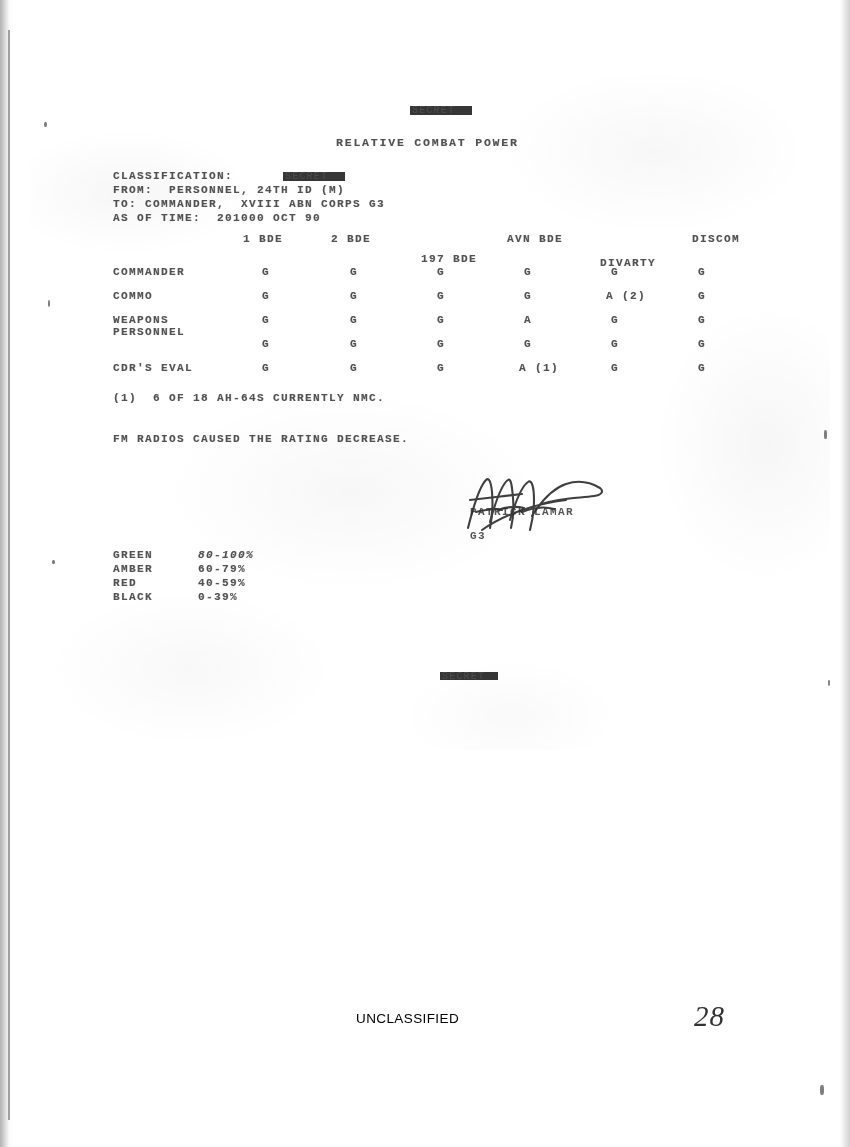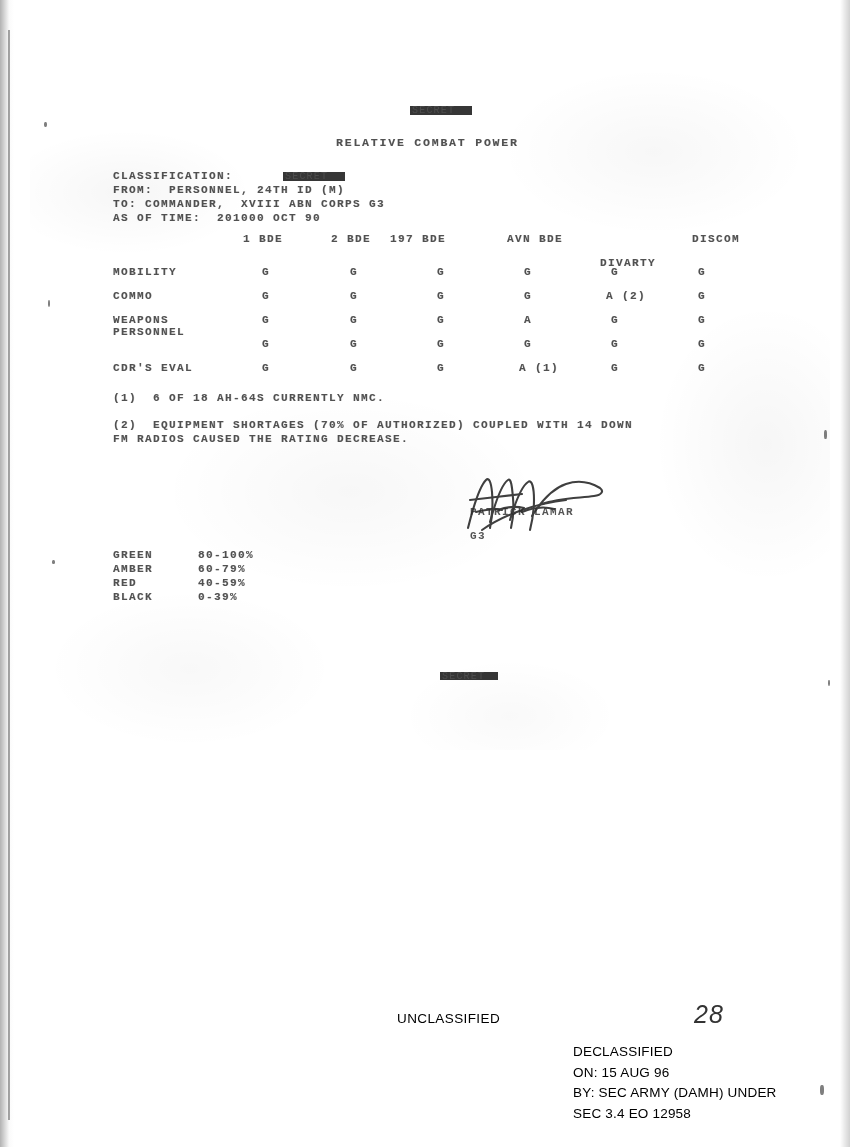--- a/index.html
+++ b/index.html
@@ -161,34 +161,33 @@
     position: absolute;
     font-family: "Liberation Sans", sans-serif;
     font-size: 13.5px;
     color: #000;
     white-space: pre;
   }
   .unclassified {
     left: 356px;
     top: 1011px;
     letter-spacing: 0.4px;
-    margin-left: 41px;
   }
   .declass {
     left: 573px;
     top: 1042px;
     line-height: 20.5px;
     letter-spacing: 0.2px;
   }
   .page-number {
     position: absolute;
     left: 694px;
     top: 1000px;
-    font-family: Liberation Sans, sans-serif;
-    font-size: 25px;
+    font-family: Liberation Serif, serif;
+    font-size: 29px;
     color: #333;
     font-style: italic;
     letter-spacing: 1px;
   }
 </style>
 </head>
 <body>
 
 <div class="scan">
 
@@ -212,26 +211,26 @@
   <div class="tw" style="left:113px; top:170px;">CLASSIFICATION:</div>
   <div class="redaction b2"></div>
   <div class="redaction-label" style="left:285px; top:171px;">SECRET</div>
 
   <div class="tw" style="left:113px; top:184px;">FROM:  PERSONNEL, 24TH ID (M)</div>
   <div class="tw" style="left:113px; top:198px;">TO: COMMANDER,  XVIII ABN CORPS G3</div>
   <div class="tw" style="left:113px; top:212px;">AS OF TIME:  201000 OCT 90</div>
 
   <div class="tw col-head" style="left:243px;">1 BDE</div>
   <div class="tw col-head" style="left:331px;">2 BDE</div>
-  <div class="tw col-head" style="left:390px;">197 BDE</div>
+  <div class="tw col-head" style="left:421px;margin-top:20px;">197 BDE</div>
   <div class="tw col-head" style="left:507px;">AVN BDE</div>
   <div class="tw col-head" style="left:600px;margin-top:24px;">DIVARTY</div>
   <div class="tw col-head" style="left:692px;">DISCOM</div>
 
-  <div class="tw row-label" style="top:266px;">MOBILITY</div>
+  <div class="tw row-label" style="top:266px;">COMMANDER</div>
   <div class="tw" style="left:262px; top:266px;">G</div>
   <div class="tw" style="left:350px; top:266px;">G</div>
   <div class="tw" style="left:437px; top:266px;">G</div>
   <div class="tw" style="left:524px; top:266px;">G</div>
   <div class="tw" style="left:611px; top:266px;">G</div>
   <div class="tw" style="left:698px; top:266px;">G</div>
 
   <div class="tw row-label" style="top:290px;">COMMO</div>
   <div class="tw" style="left:262px; top:290px;">G</div>
   <div class="tw" style="left:350px; top:290px;">G</div>
@@ -258,54 +257,49 @@
 
   <div class="tw row-label" style="top:362px;">CDR'S EVAL</div>
   <div class="tw" style="left:262px; top:362px;">G</div>
   <div class="tw" style="left:350px; top:362px;">G</div>
   <div class="tw" style="left:437px; top:362px;">G</div>
   <div class="tw" style="left:519px; top:362px;">A (1)</div>
   <div class="tw" style="left:611px; top:362px;">G</div>
   <div class="tw" style="left:698px; top:362px;">G</div>
 
   <div class="tw" style="left:113px; top:392px;">(1)  6 OF 18 AH-64S CURRENTLY NMC.</div>
-  <div class="tw" style="left:113px; top:419px;">(2)  EQUIPMENT SHORTAGES (70% OF AUTHORIZED) COUPLED WITH 14 DOWN</div>
   <div class="tw" style="left:113px; top:433px;">FM RADIOS CAUSED THE RATING DECREASE.</div>
 
   <svg class="signature" viewBox="0 0 150 70">
     <g stroke="#1e1e1e" stroke-width="2.1" fill="none" stroke-linecap="round" opacity="0.85">
       <path d="M6 58 C12 34, 18 16, 24 10 C27 7, 29 12, 30 22 C31 34, 30 48, 28 58"></path>
       <path d="M14 42 C22 40, 32 38, 40 40"></path>
       <path d="M28 52 C34 30, 40 14, 46 10 C49 8, 50 16, 51 28 C52 40, 51 50, 49 58"></path>
       <path d="M36 40 C44 37, 54 36, 62 38"></path>
       <path d="M48 50 C54 30, 60 16, 66 12 C70 9, 72 18, 72 30 C72 42, 70 52, 68 60"></path>
       <path d="M60 42 C70 38, 82 36, 92 39"></path>
       <path d="M70 46 C80 30, 92 18, 104 14 C116 10, 128 12, 138 18 C142 21, 140 25, 132 26 C118 28, 96 28, 80 34"></path>
       <path d="M20 60 C40 46, 70 34, 104 30"></path>
       <path d="M8 30 C24 28, 44 26, 60 24"></path>
     </g>
   </svg>
   <div class="sig-name">PATRICK LAMAR</div>
   <div class="sig-rank">G3</div>
 
   <div class="tw" style="left:113px; top:549px;">GREEN</div>
-  <div class="tw" style="left:198px; top:549px;">80-100%</div>
+  <div class="tw" style="left:198px; top:549px;font-style:italic;">80-100%</div>
 
   <div class="tw" style="left:113px; top:563px;">AMBER</div>
   <div class="tw" style="left:198px; top:563px;">60-79%</div>
 
   <div class="tw" style="left:113px; top:577px;">RED</div>
   <div class="tw" style="left:198px; top:577px;">40-59%</div>
 
   <div class="tw" style="left:113px; top:591px;">BLACK</div>
   <div class="tw" style="left:198px; top:591px;">0-39%</div>
 
   <div class="redaction b3"></div>
   <div class="redaction-label" style="left:442px; top:671px;">SECRET</div>
 
   <div class="stamp unclassified">UNCLASSIFIED</div>
   <div class="page-number">28</div>
-  <div class="stamp declass">DECLASSIFIED
-ON: 15 AUG 96
-BY: SEC ARMY (DAMH) UNDER
-SEC 3.4 EO 12958</div>
 
 </div>
 
 </body></html>

